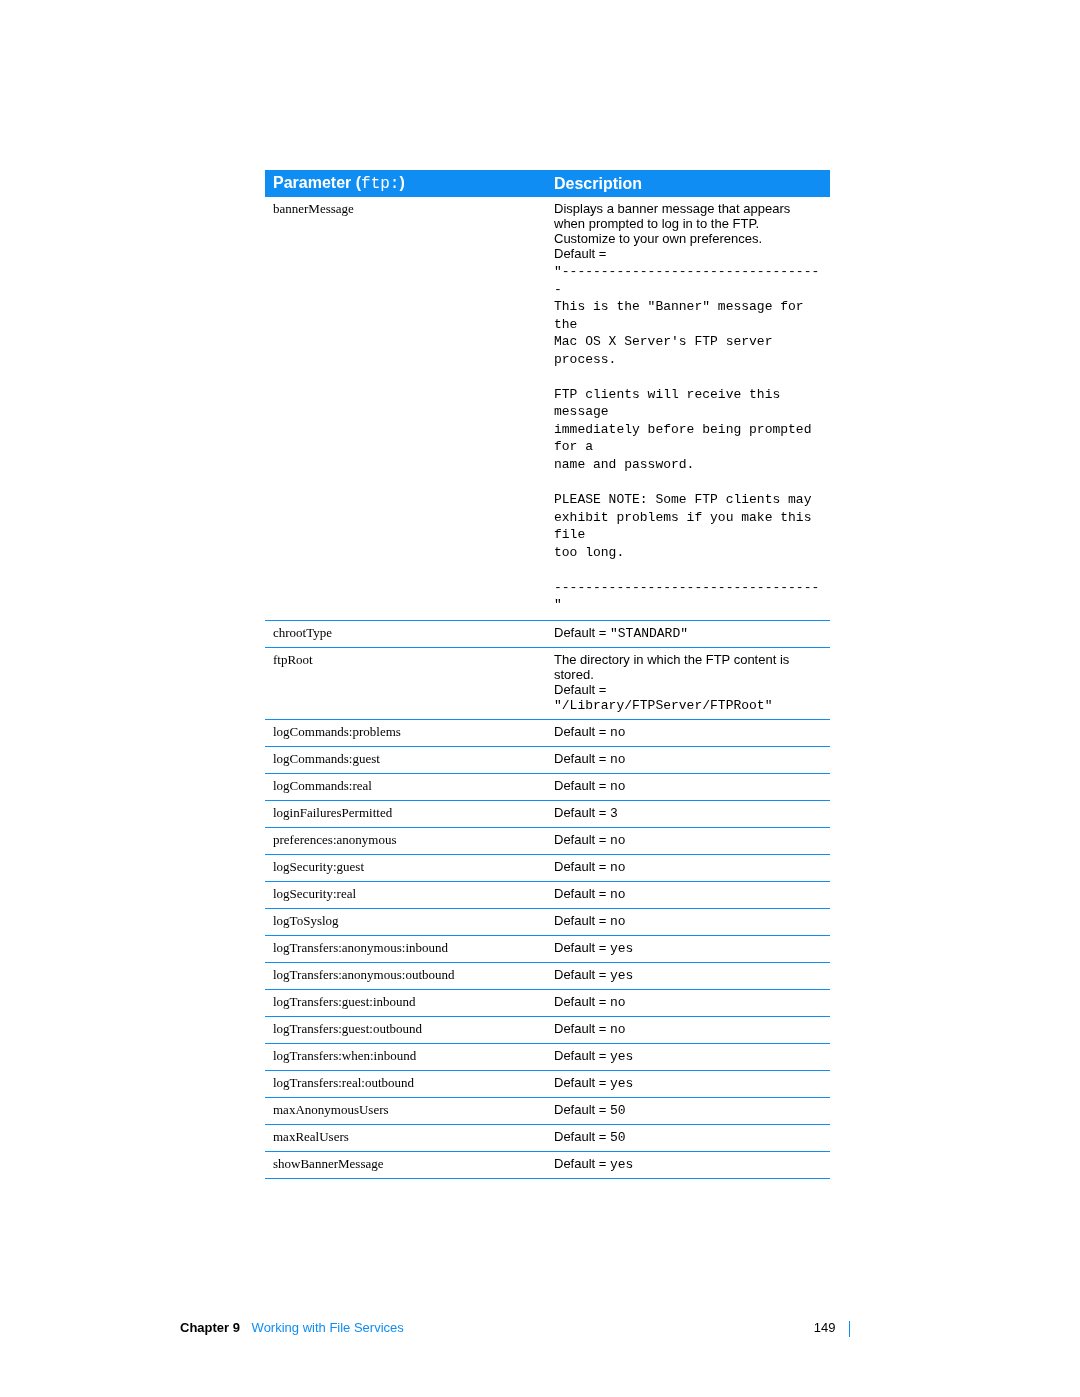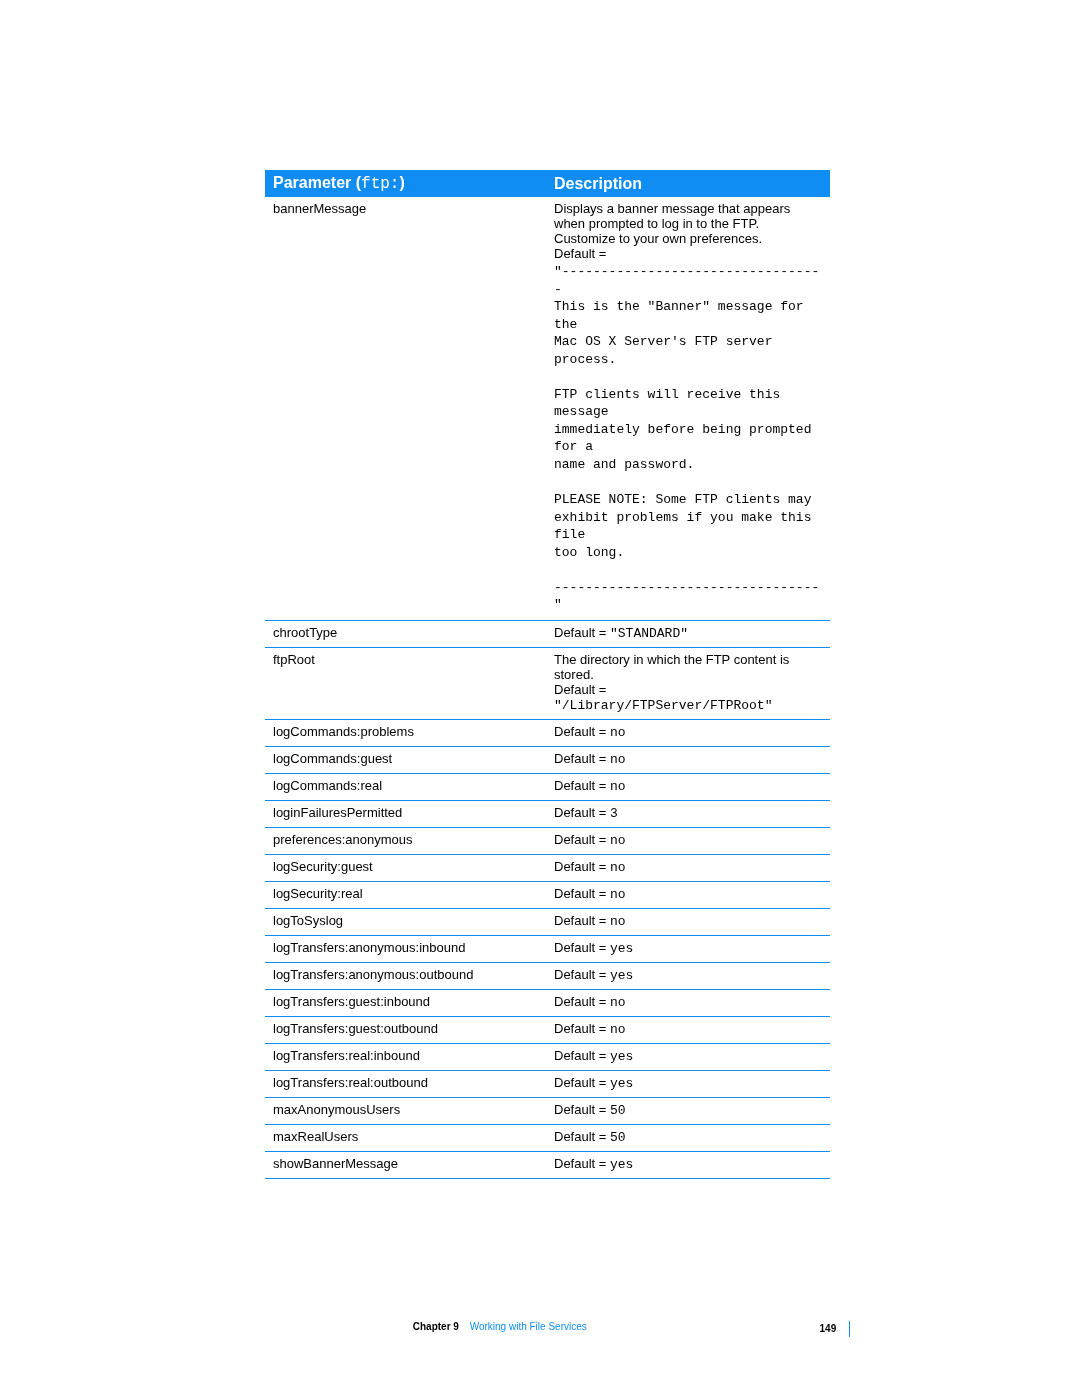--- a/index.html
+++ b/index.html
@@ -33,21 +33,21 @@
   table.params thead th .mono {
     font-family: "Courier New", Courier, monospace;
     font-weight: normal;
   }
   table.params tbody td {
     border-bottom: 1px solid #0f8df2;
     padding: 4px 8px 6px 8px;
     vertical-align: top;
   }
   table.params tbody td.param {
-    font-family: Liberation Sans, sans-serif;
+    font-family: Liberation Serif, serif;
     white-space: nowrap;
     width: 265px;
   }
   td.desc .plain {
     font-family: Liberation Sans, sans-serif;
   }
   td.desc .mono {
     font-family: "Courier New", Courier, monospace;
   }
   td.desc .block {
@@ -55,26 +55,25 @@
     white-space: pre-wrap;
     display: block;
     line-height: 1.35;
     margin-top: 2px;
   }
   .footer {
     position: absolute;
     bottom: 60px;
     left: 180px;
     right: 230px;
-    font-size: 10px;
-    text-align: center;
+    font-size: 13px;
   }
   .footer .chapter-label { font-weight: bold; }
   .footer .chapter-title { color: #0f8df2; margin-left: 8px; }
-  .footer .pagenum { float: right; font-weight: bold; }
+  .footer .pagenum { float: right; font-weight: normal; }
   .footer .pagenum .sep-r {
     display: inline-block;
     border-left: 1px solid #0f8df2;
     height: 16px;
     vertical-align: middle;
     margin-left: 10px;
   }
 </style>
 </head>
 <body>
@@ -190,21 +189,21 @@
             <div><span class="plain">Default = </span><span class="mono">no</span></div>
           </td>
         </tr>
         <tr>
           <td class="param">logTransfers:guest:outbound</td>
           <td class="desc">
             <div><span class="plain">Default = </span><span class="mono">no</span></div>
           </td>
         </tr>
         <tr>
-          <td class="param">logTransfers:real:inbound</td>
+          <td class="param">logTransfers:when:inbound</td>
           <td class="desc">
             <div><span class="plain">Default = </span><span class="mono">yes</span></div>
           </td>
         </tr>
         <tr>
           <td class="param">logTransfers:real:outbound</td>
           <td class="desc">
             <div><span class="plain">Default = </span><span class="mono">yes</span></div>
           </td>
         </tr>

